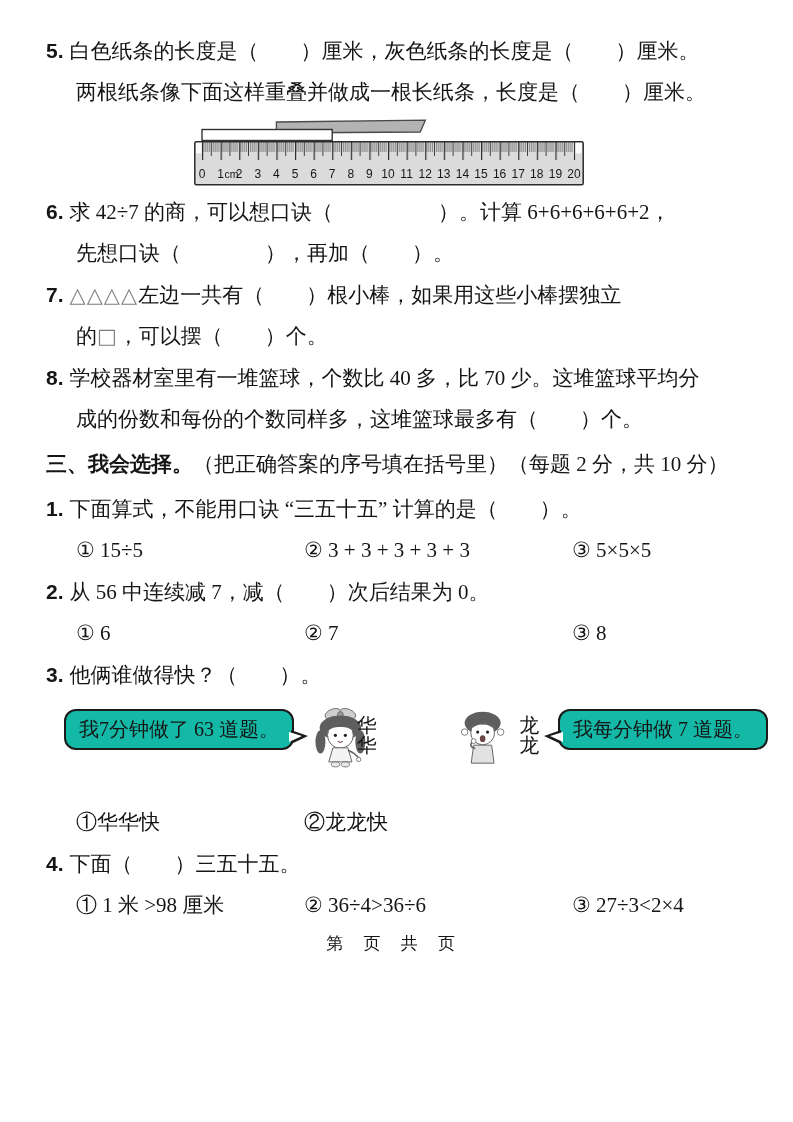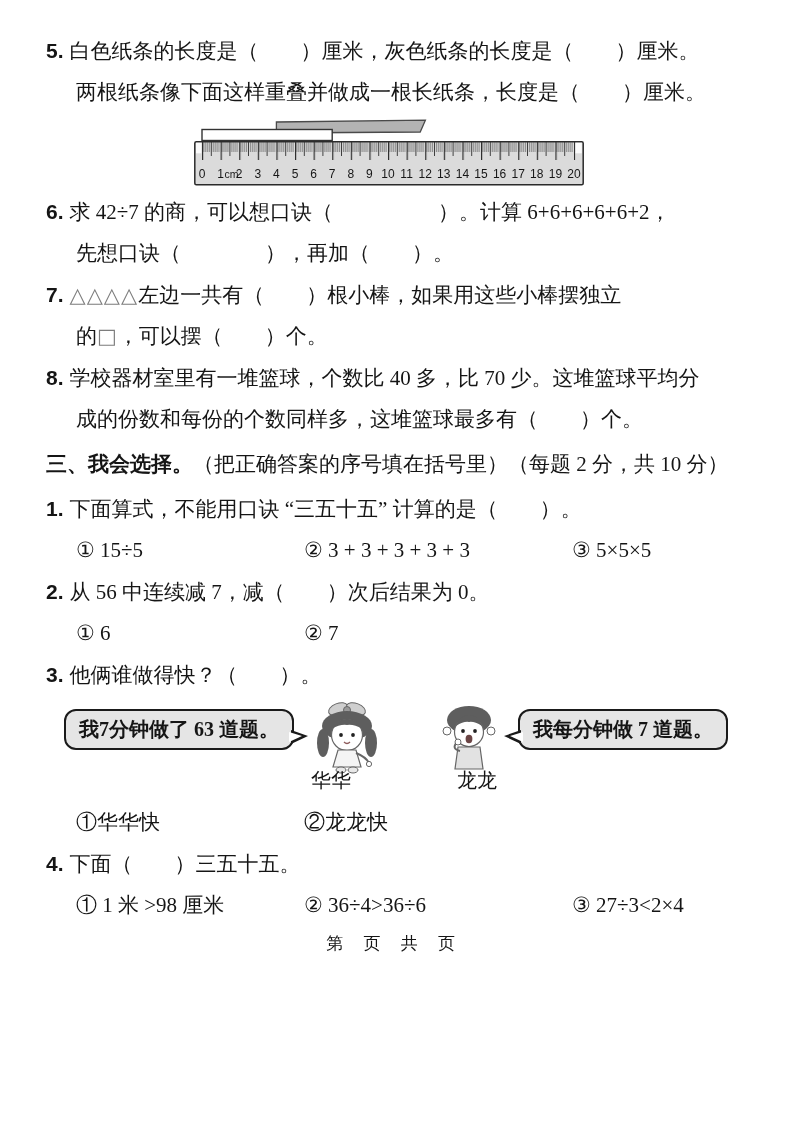--- a/index.html
+++ b/index.html
@@ -12,31 +12,31 @@
   .q{padding-left:30px;}
   .q p{margin:0;line-height:41px;}
   .q p.first{text-indent:-30px;}
   .qnum{font-family:"Liberation Sans",sans-serif;font-weight:700;margin-right:6px;}
   .shape{font-family:"DejaVu Sans",sans-serif;color:#7d7d7d;letter-spacing:1px;}
   .sec{margin:1px 0;line-height:45px;}
   .sec-title{font-family:"Liberation Sans",sans-serif;font-weight:700;}
   .opts{display:grid;grid-template-columns:228px 268px 1fr;padding-left:30px;line-height:41px;}
   .fig-ruler{margin:5px 0 5px 148px;line-height:0;}
   .fig-talk{display:flex;align-items:flex-start;margin:4px 0 0 18px;height:102px;}
-  .bub{position:relative;border:2px solid #1a1a1a;border-radius:12px;background:#e5e5e5;
-       padding:5px 13px;font-size:20px;line-height:27px;white-space:nowrap;margin-top:9px;font-weight:bold;}
+  .bub{position:relative;border:2px solid #1a1a1a;border-radius:12px;background:#14b8a6;
+       padding:5px 13px;font-size:20px;line-height:27px;white-space:nowrap;margin-top:9px;}
   .bub-l::after{content:"";position:absolute;right:-16px;top:19px;width:0;height:0;
        border-top:6px solid transparent;border-bottom:8px solid transparent;border-left:17px solid #1a1a1a;}
   .bub-l::before{content:"";position:absolute;right:-10px;top:21px;width:0;height:0;z-index:1;
        border-top:4px solid transparent;border-bottom:6px solid transparent;border-left:13px solid #fff;}
   .bub-r::after{content:"";position:absolute;left:-16px;top:19px;width:0;height:0;
        border-top:6px solid transparent;border-bottom:8px solid transparent;border-right:17px solid #1a1a1a;}
   .bub-r::before{content:"";position:absolute;left:-10px;top:21px;width:0;height:0;z-index:1;
        border-top:4px solid transparent;border-bottom:6px solid transparent;border-right:13px solid #fff;}
-  .char{display:flex;flex-direction:column;align-items:center;}
+  .char{display:flex;align-items:center;}
   .char .nm{font-size:20px;line-height:20px;margin-top:-4px;}
   .girl-block{margin-left:14px;}
   .girl-block .nm{transform:translateX(-16px);}
   .boy-block{margin-left:48px;justify-content:space-between;}
   .boy-block .nm{transform:translateX(8px);}
   .bub-right{margin-left:14px;}
   .footer{text-align:center;font-size:17px;margin-top:6px;word-spacing:12px;letter-spacing:2px;}
 </style>
 </head>
 <body>
@@ -129,20 +129,21 @@
     <span>② 3 + 3 + 3 + 3 + 3</span>
     <span>③ 5×5×5</span>
   </div>
 
   <div class="q">
     <p class="first"><span class="qnum">2.</span><span>从 56 中连续减 7，减（　　）次后结果为 0。</span></p>
   </div>
   <div class="opts">
     <span>① 6</span>
     <span>② 7</span>
+    <span>③ 8</span>
   </div>
 
   <div class="q">
     <p class="first"><span class="qnum">3.</span><span>他俩谁做得快？（　　）。</span></p>
   </div>
 
   <div class="fig-talk">
     <div class="bub bub-l">我7分钟做了 63 道题。</div>
     <div class="char girl-block">
       <svg width="78" height="74" viewBox="0 0 78 74">

